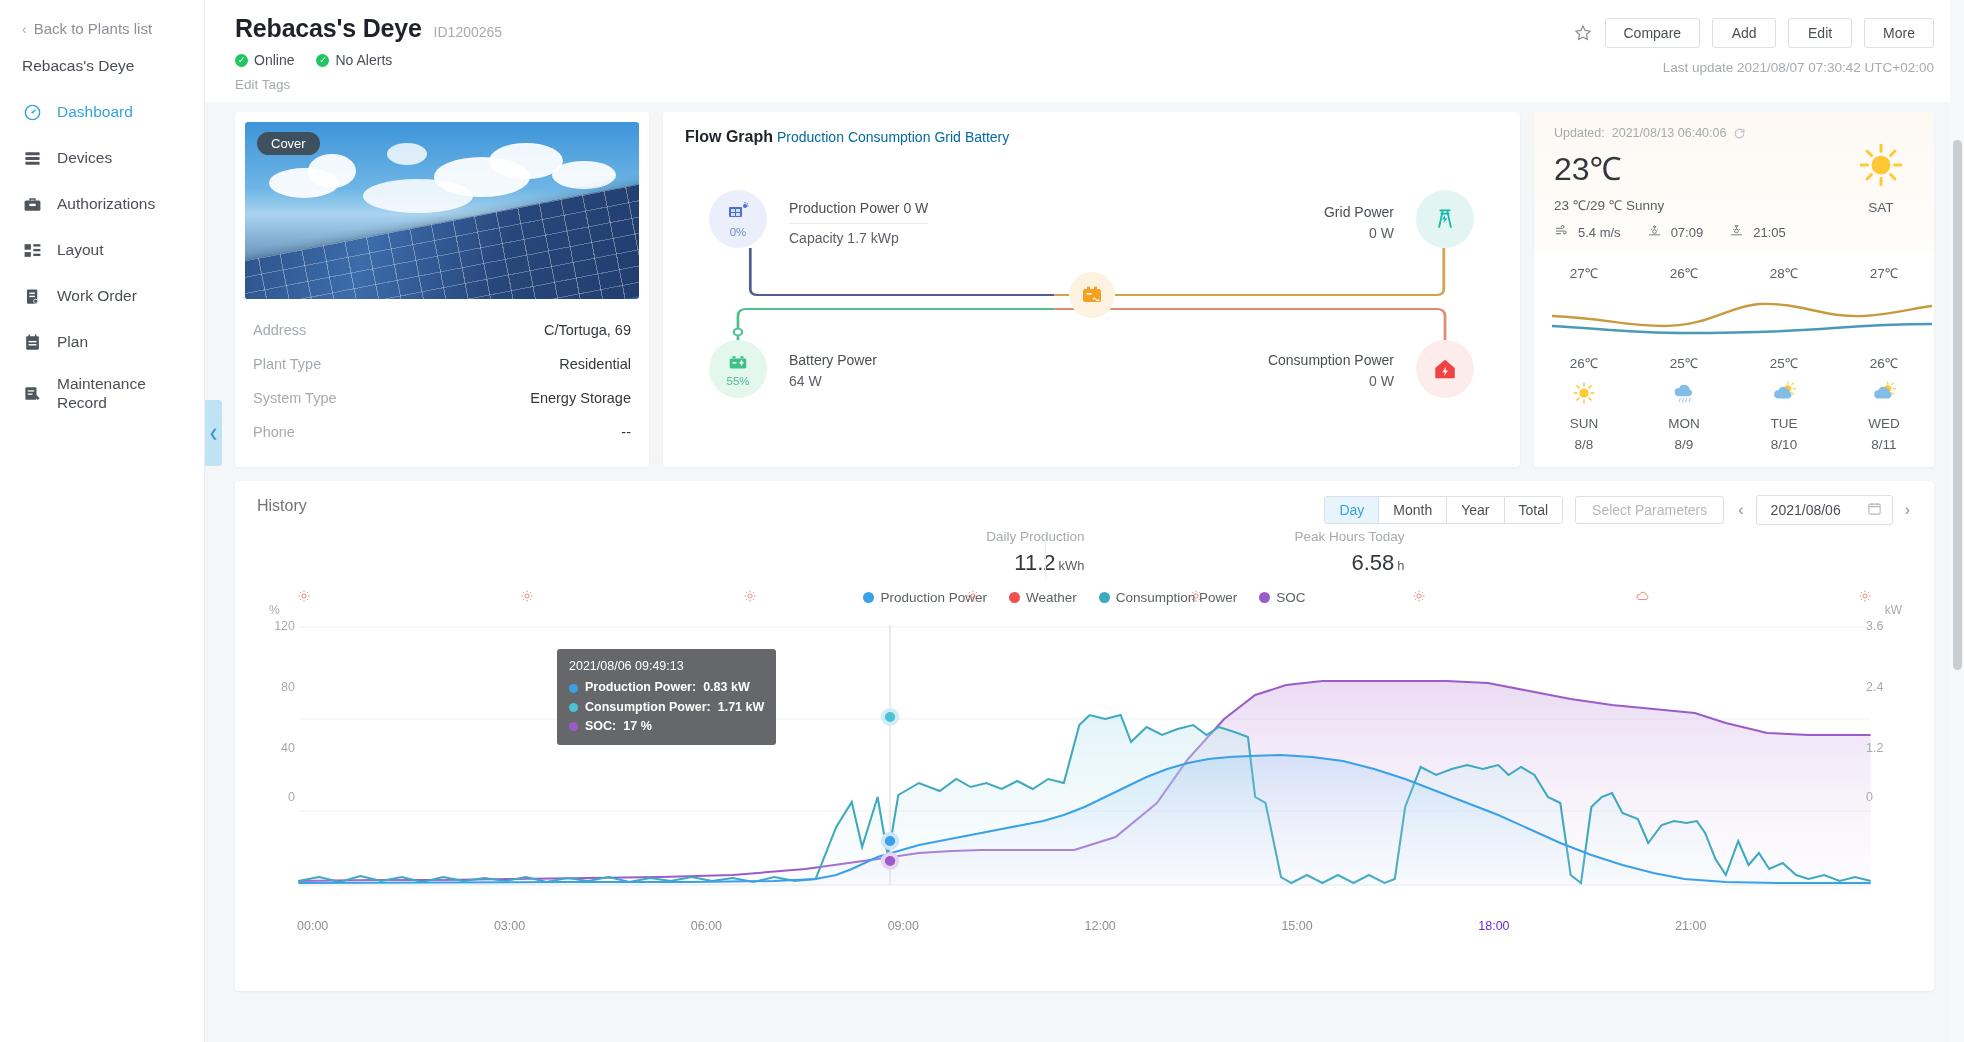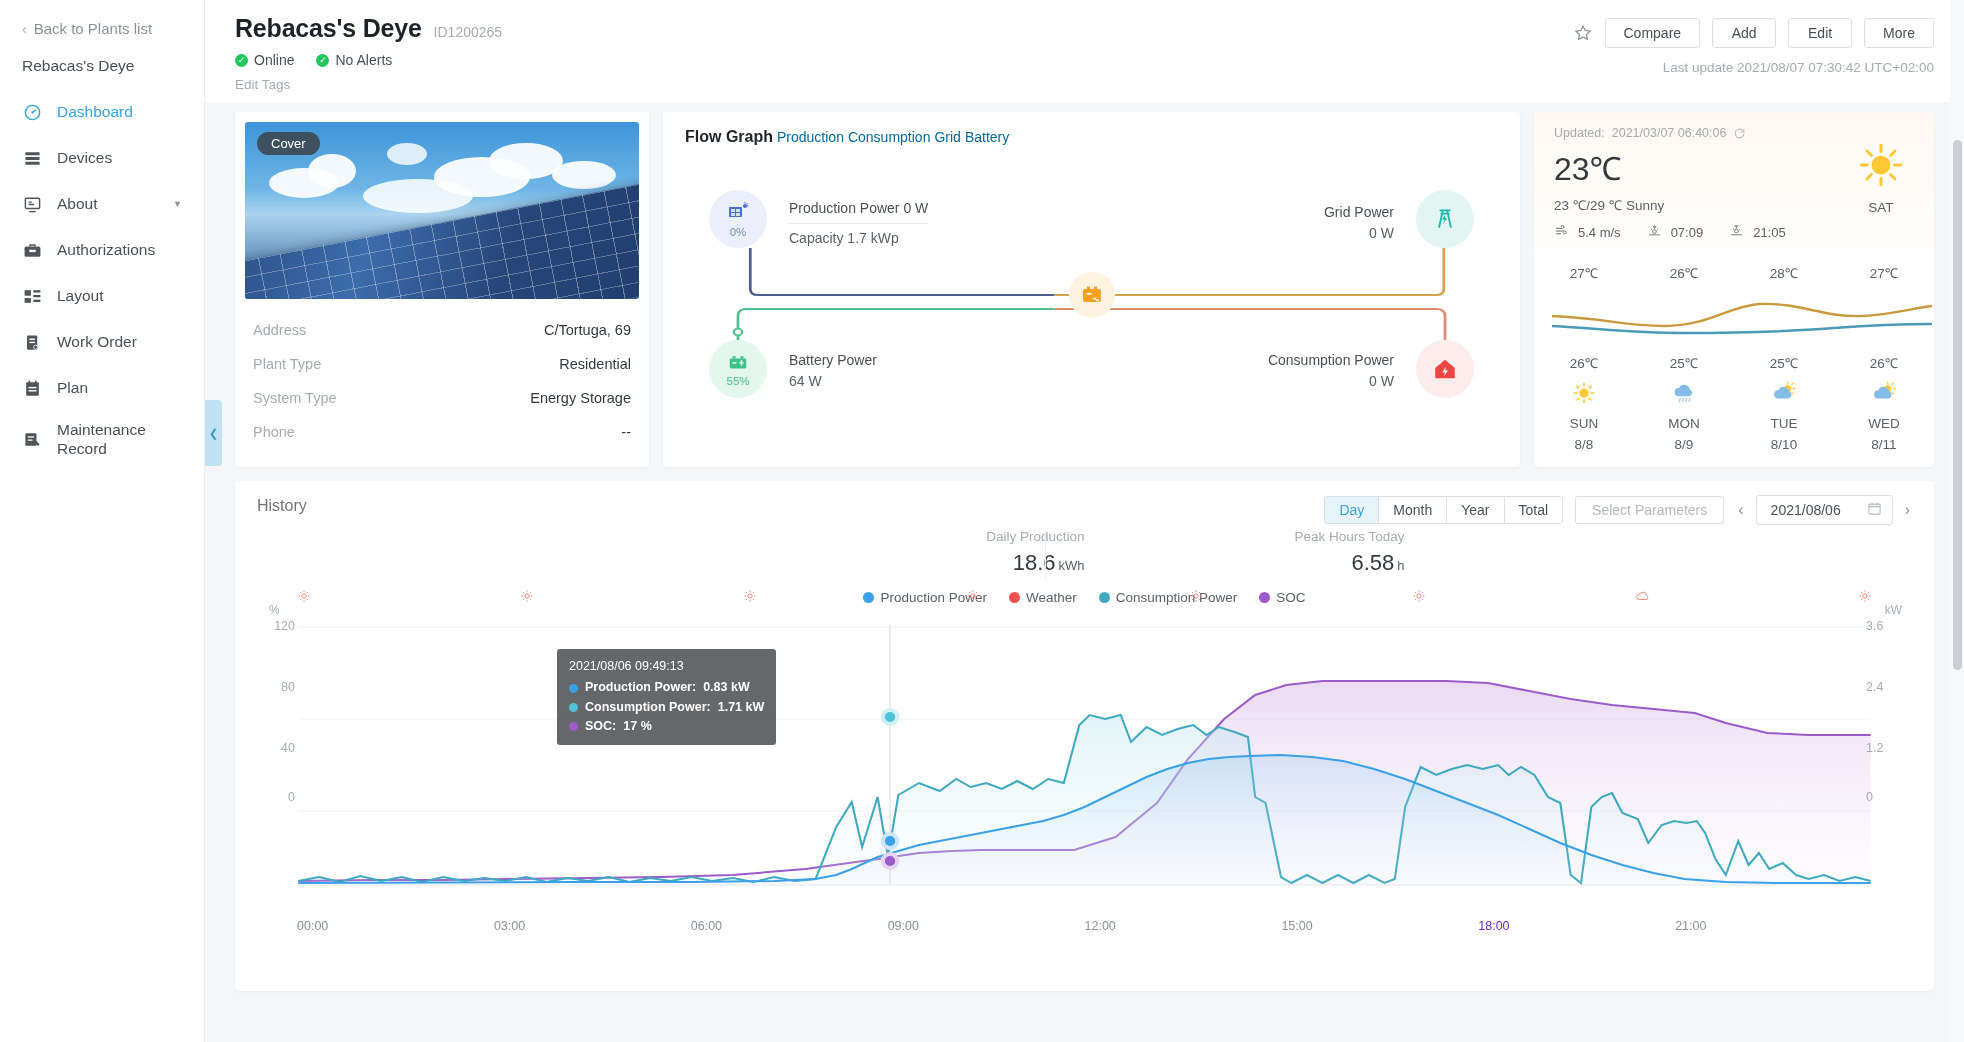--- a/index.html
+++ b/index.html
@@ -217,31 +217,20 @@
           <svg viewBox="0 0 24 24" fill="#50555b">
             <rect x="3" y="4" width="18" height="4" rx="1"></rect>
             <rect x="3" y="10" width="18" height="4" rx="1"></rect>
             <rect x="3" y="16" width="18" height="4" rx="1"></rect>
           </svg>
         </span>
       <span class="nav-label">Devices</span>
     </div>
     <div class="nav-item">
       <span class="ic">
-          <svg viewBox="0 0 24 24" fill="none" stroke="#50555b" stroke-width="1.8">
-            <rect x="3" y="4" width="18" height="13" rx="1.5"></rect>
-            <path d="M8 21h8"></path>
-            <path d="M7 9h4M7 12h7"></path>
-          </svg>
-        </span>
-      <span class="nav-label">About</span>
-      <span class="nav-caret">▼</span>
-    </div>
-    <div class="nav-item">
-      <span class="ic">
           <svg viewBox="0 0 24 24" fill="#50555b">
             <rect x="2" y="7" width="20" height="13" rx="2"></rect>
             <path d="M9 7V5h6v2" stroke="#50555b" stroke-width="2" fill="none"></path>
             <rect x="8" y="11" width="8" height="3" fill="#fff"></rect>
           </svg>
         </span>
       <span class="nav-label">Authorizations</span>
     </div>
     <div class="nav-item">
       <span class="ic">
@@ -446,21 +435,21 @@
                 <path d="M13 16.4c1-1.6 2-1.6 3 0s2 1.6 3 0" stroke="#fff" stroke-width="1.3" fill="none"></path>
               </svg>
             </div>
           </div>
         </div>
 
         <div class="card weather-card">
           <div class="weather-top">
             <div class="w-updated">
               <span>Updated:</span>
-              <span>2021/03/07 06:40:06</span>
+              <span>2021/08/13 06:40:06</span>
               <span class="w-refresh">
                 <svg width="13" height="13" viewBox="0 0 24 24" fill="none" stroke="#b9bdc2" stroke-width="2">
                     <path d="M20 12a8 8 0 1 1-2.4-5.7"></path>
                     <path d="M20 3.5V9h-5.5"></path>
                   </svg>
               </span>
             </div>
             <div class="w-temp">23℃</div>
             <div class="w-range">23 ℃/29 ℃ Sunny</div>
             <div class="w-meta">
@@ -588,21 +577,21 @@
               </span>
             </div>
             <span class="navarrow">›</span>
           </div>
         </div>
 
         <div class="stats-row">
           <div class="stat">
             <div class="stat-label">Daily Production</div>
             <div class="stat-value">
-              <span>18.6</span><span class="u">kWh</span>
+              <span>11.2</span><span class="u">kWh</span>
             </div>
           </div>
           <div class="stat">
             <div class="stat-label">Peak Hours Today</div>
             <div class="stat-value">
               <span>6.58</span><span class="u">h</span>
             </div>
           </div>
         </div>
 

